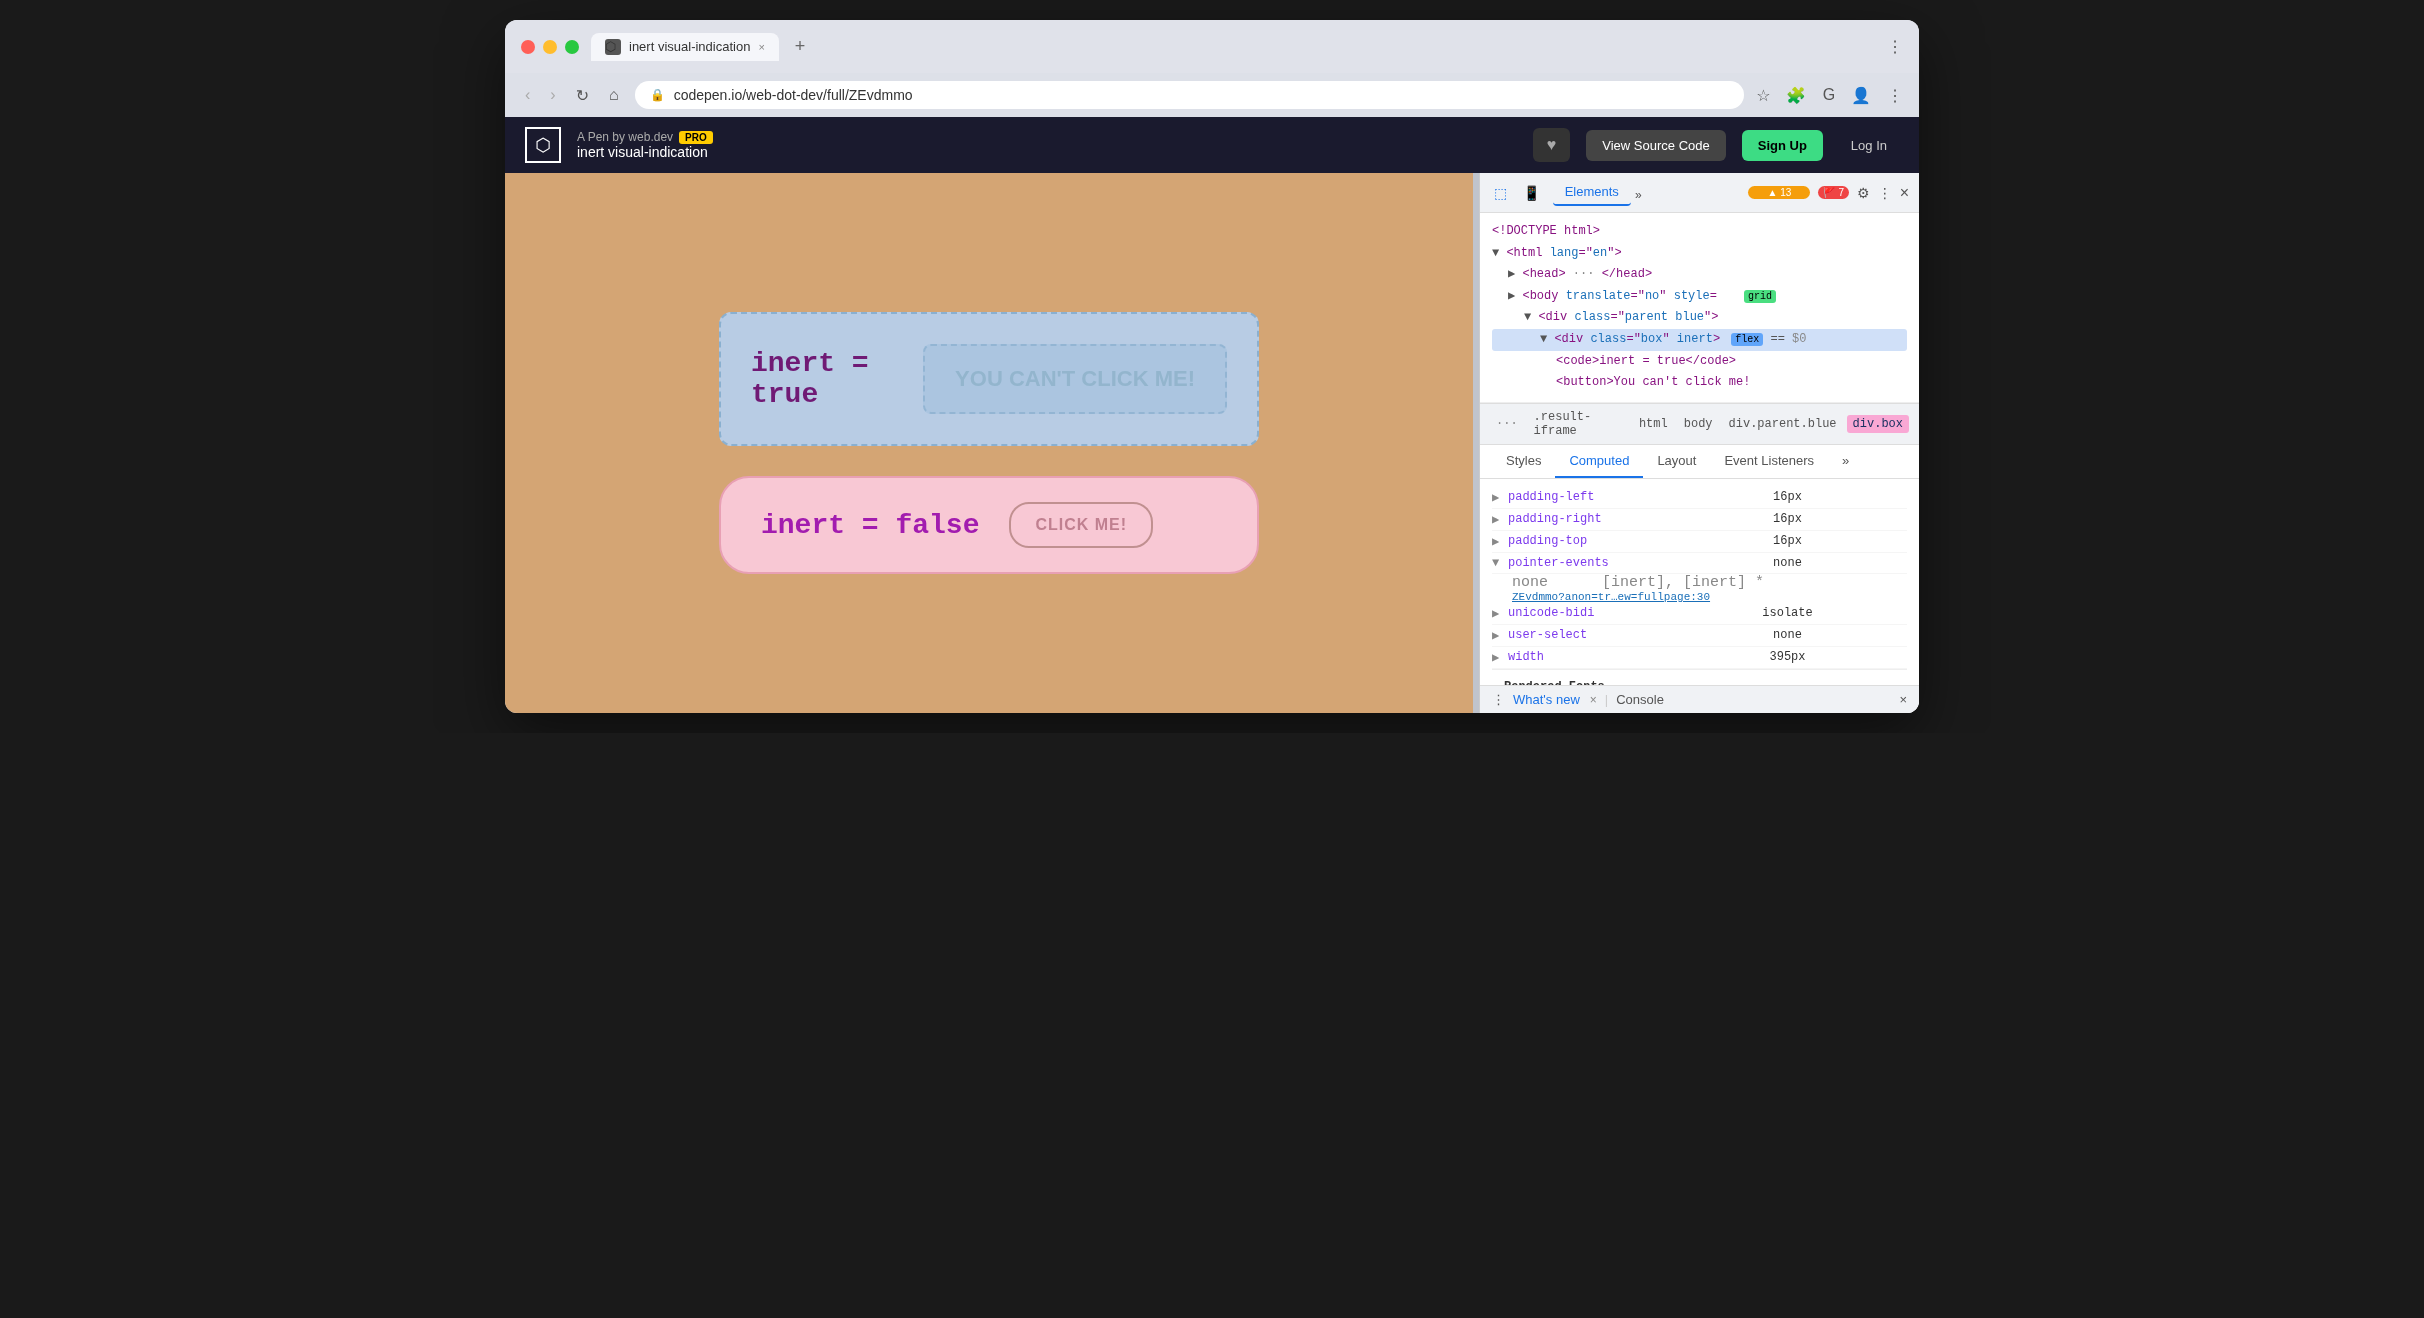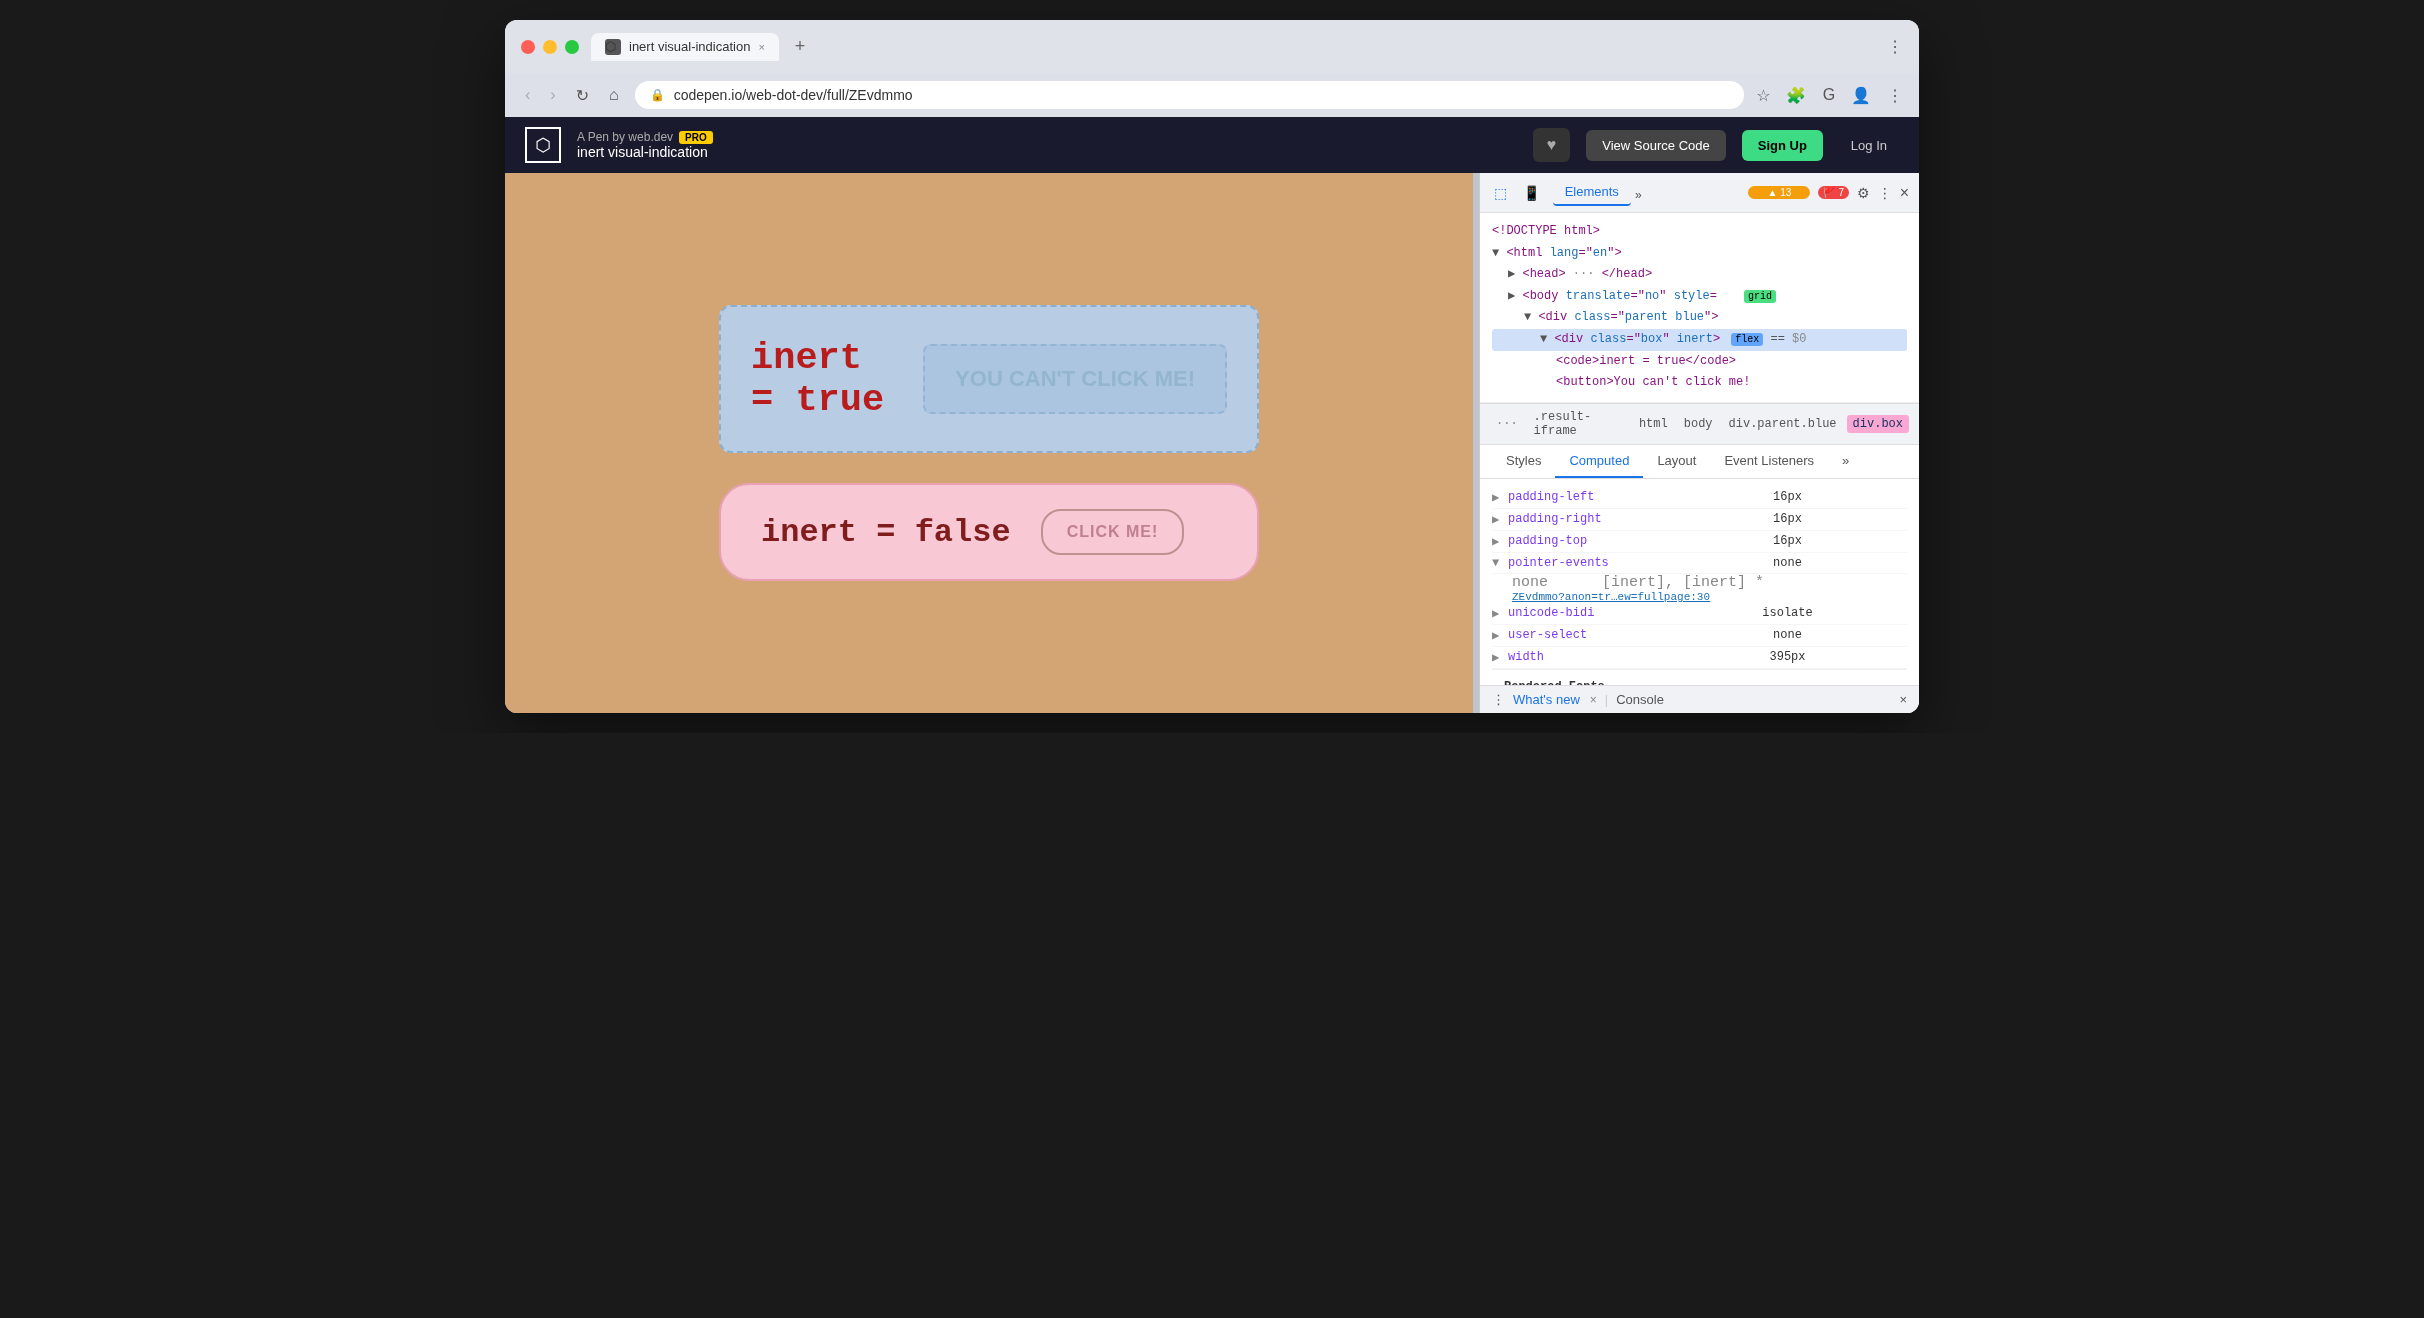--- a/index.html
+++ b/index.html
@@ -128,23 +128,23 @@
       background: #b8cce4;
       border: 2px dashed #8ab0d0;
       border-radius: 12px;
       padding: 30px;
       display: flex;
       align-items: center;
       gap: 20px;
       width: 540px;
     }
     .inert-label {
-      color: #b91c1c;
+      color: #701a75;
       font-family: 'Courier New', monospace;
-      font-size: 37px;
+      font-size: 28px;
       font-weight: bold;
       flex: 1;
     }
     .cant-click-btn {
       background: #a8c4e0;
       border: 2px dashed #8ab0d0;
       border-radius: 8px;
       padding: 20px 30px;
       color: #8ab0c8;
       font-size: 22px;
@@ -159,23 +159,23 @@
       background: #f8c8d4;
       border: 2px solid #e8a0b4;
       border-radius: 30px;
       padding: 24px 40px;
       display: flex;
       align-items: center;
       gap: 30px;
       width: 540px;
     }
     .active-label {
-      color: #7f1d1d;
+      color: #a21caf;
       font-family: 'Courier New', monospace;
-      font-size: 32px;
+      font-size: 28px;
       font-weight: bold;
     }
     .click-me-btn {
       background: transparent;
       border: 2px solid #c09090;
       border-radius: 20px;
       padding: 12px 24px;
       color: #c08090;
       font-size: 16px;
       font-weight: bold;

